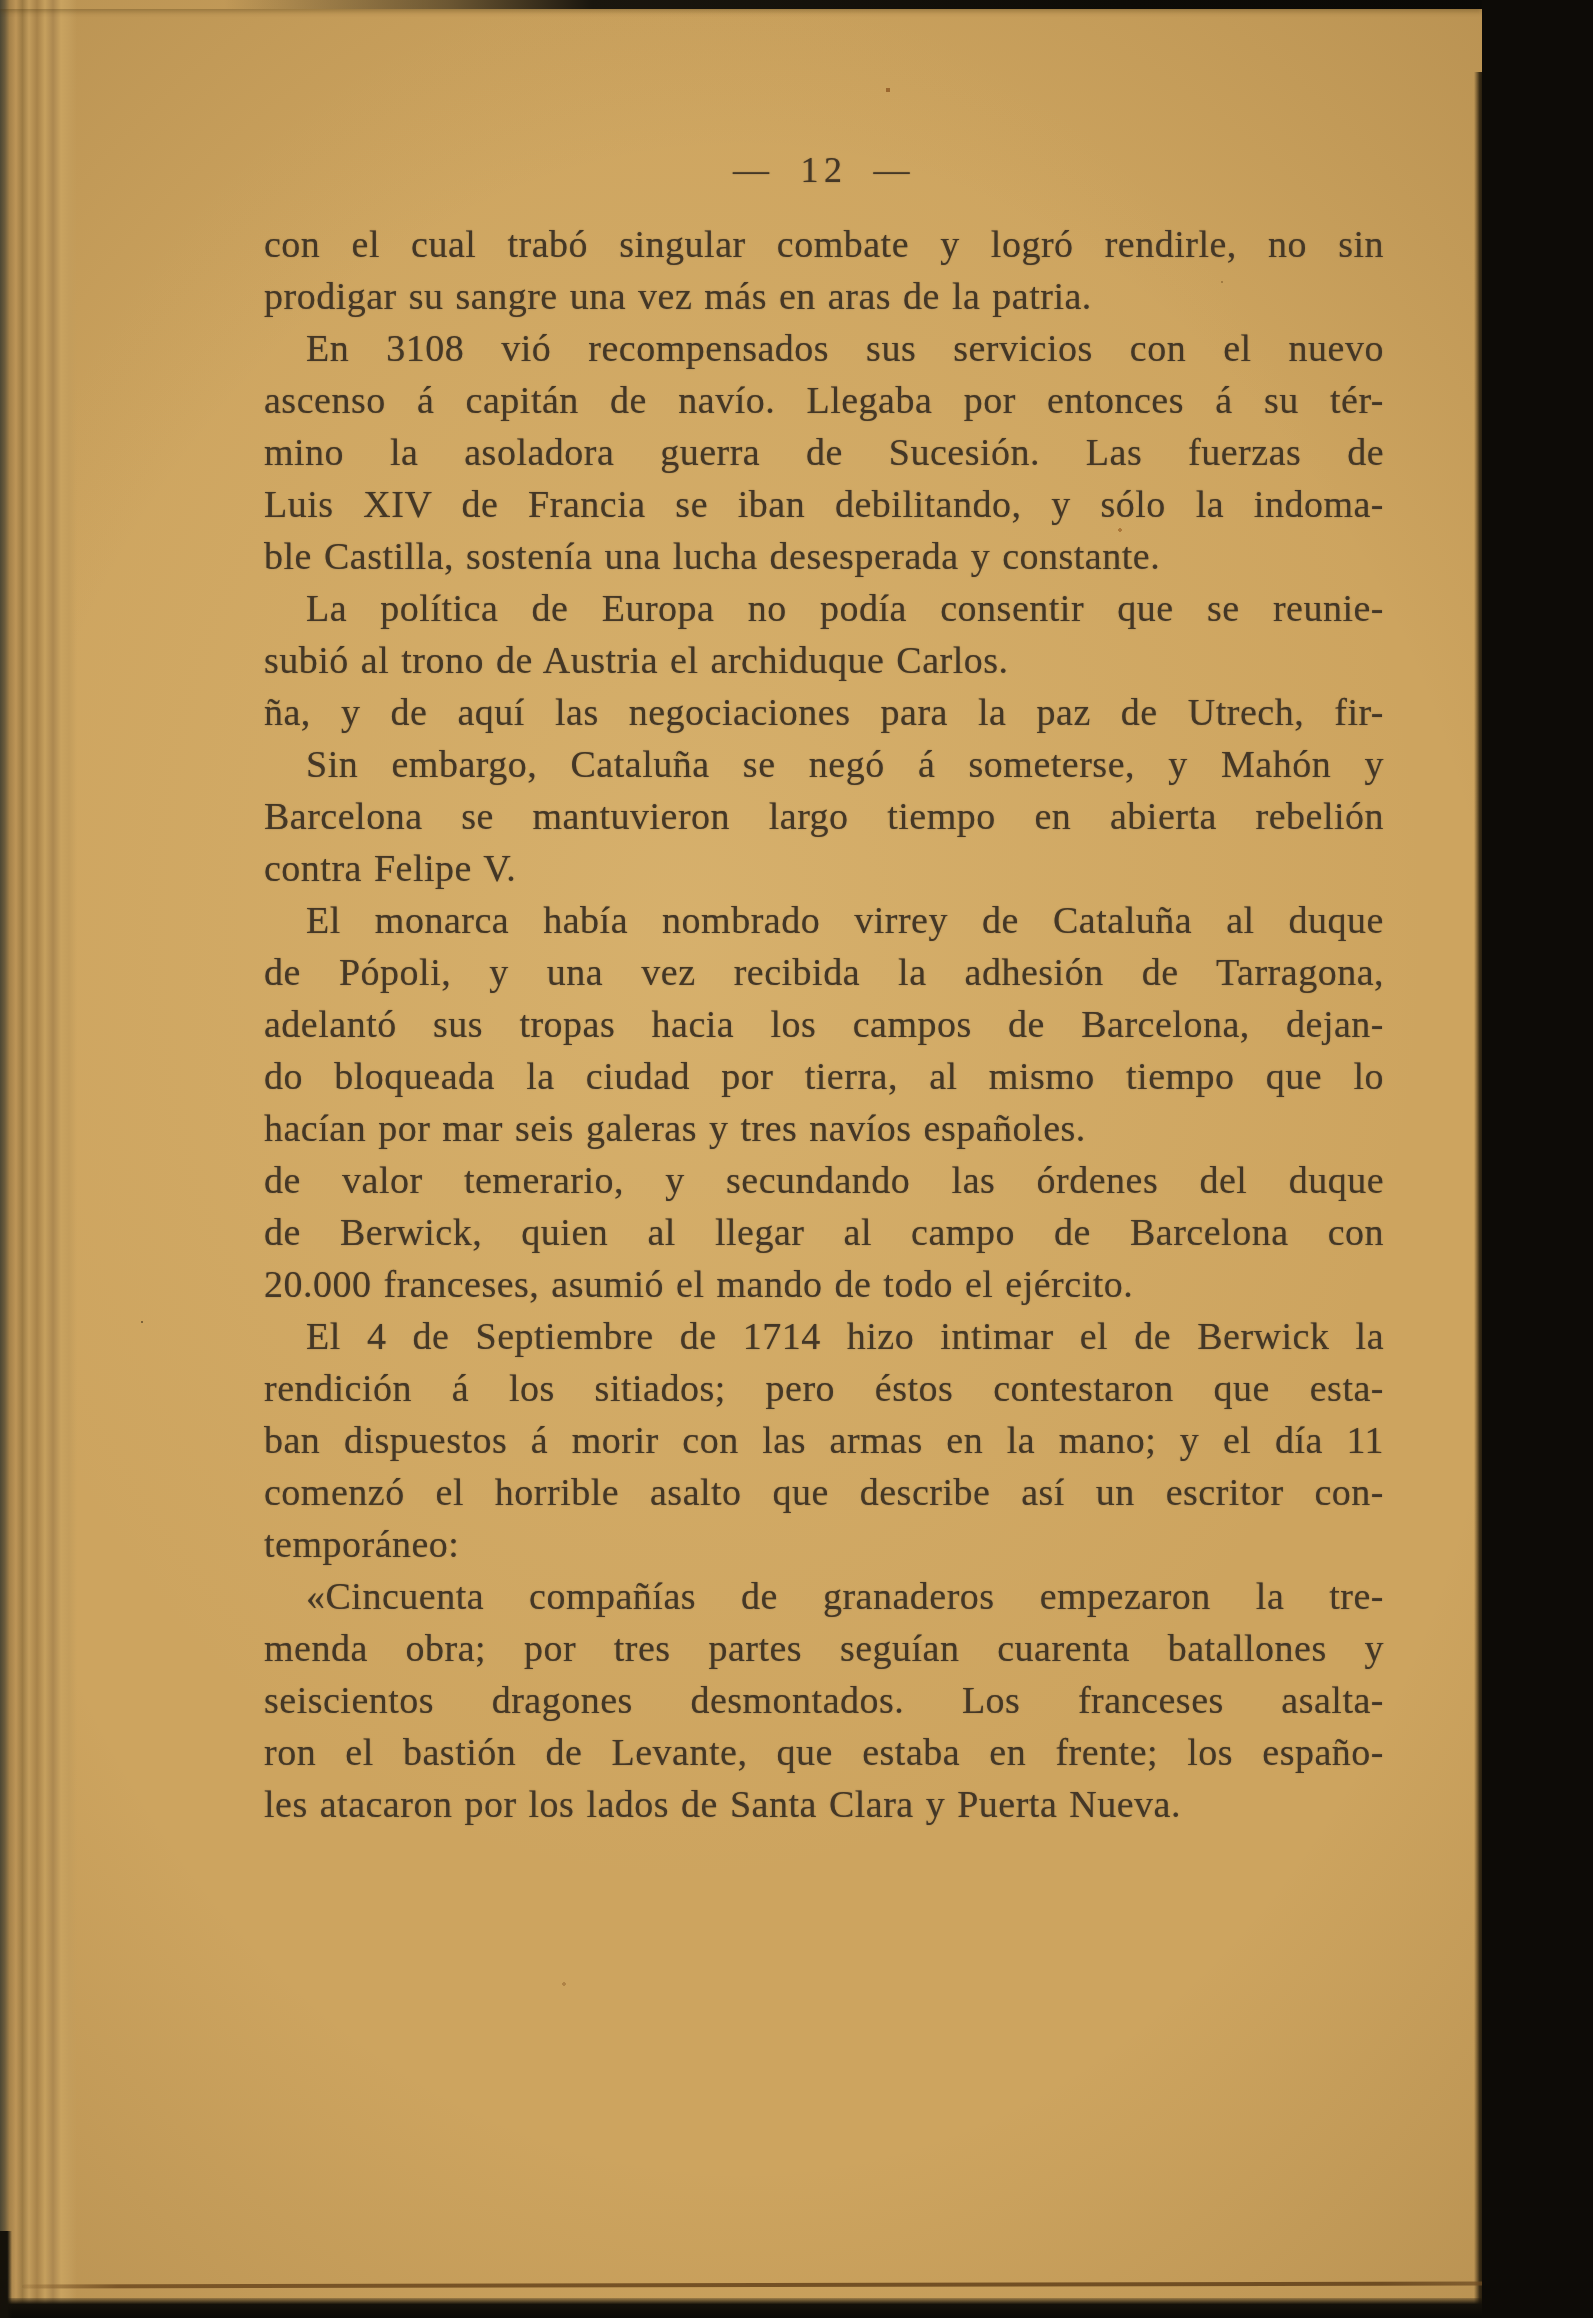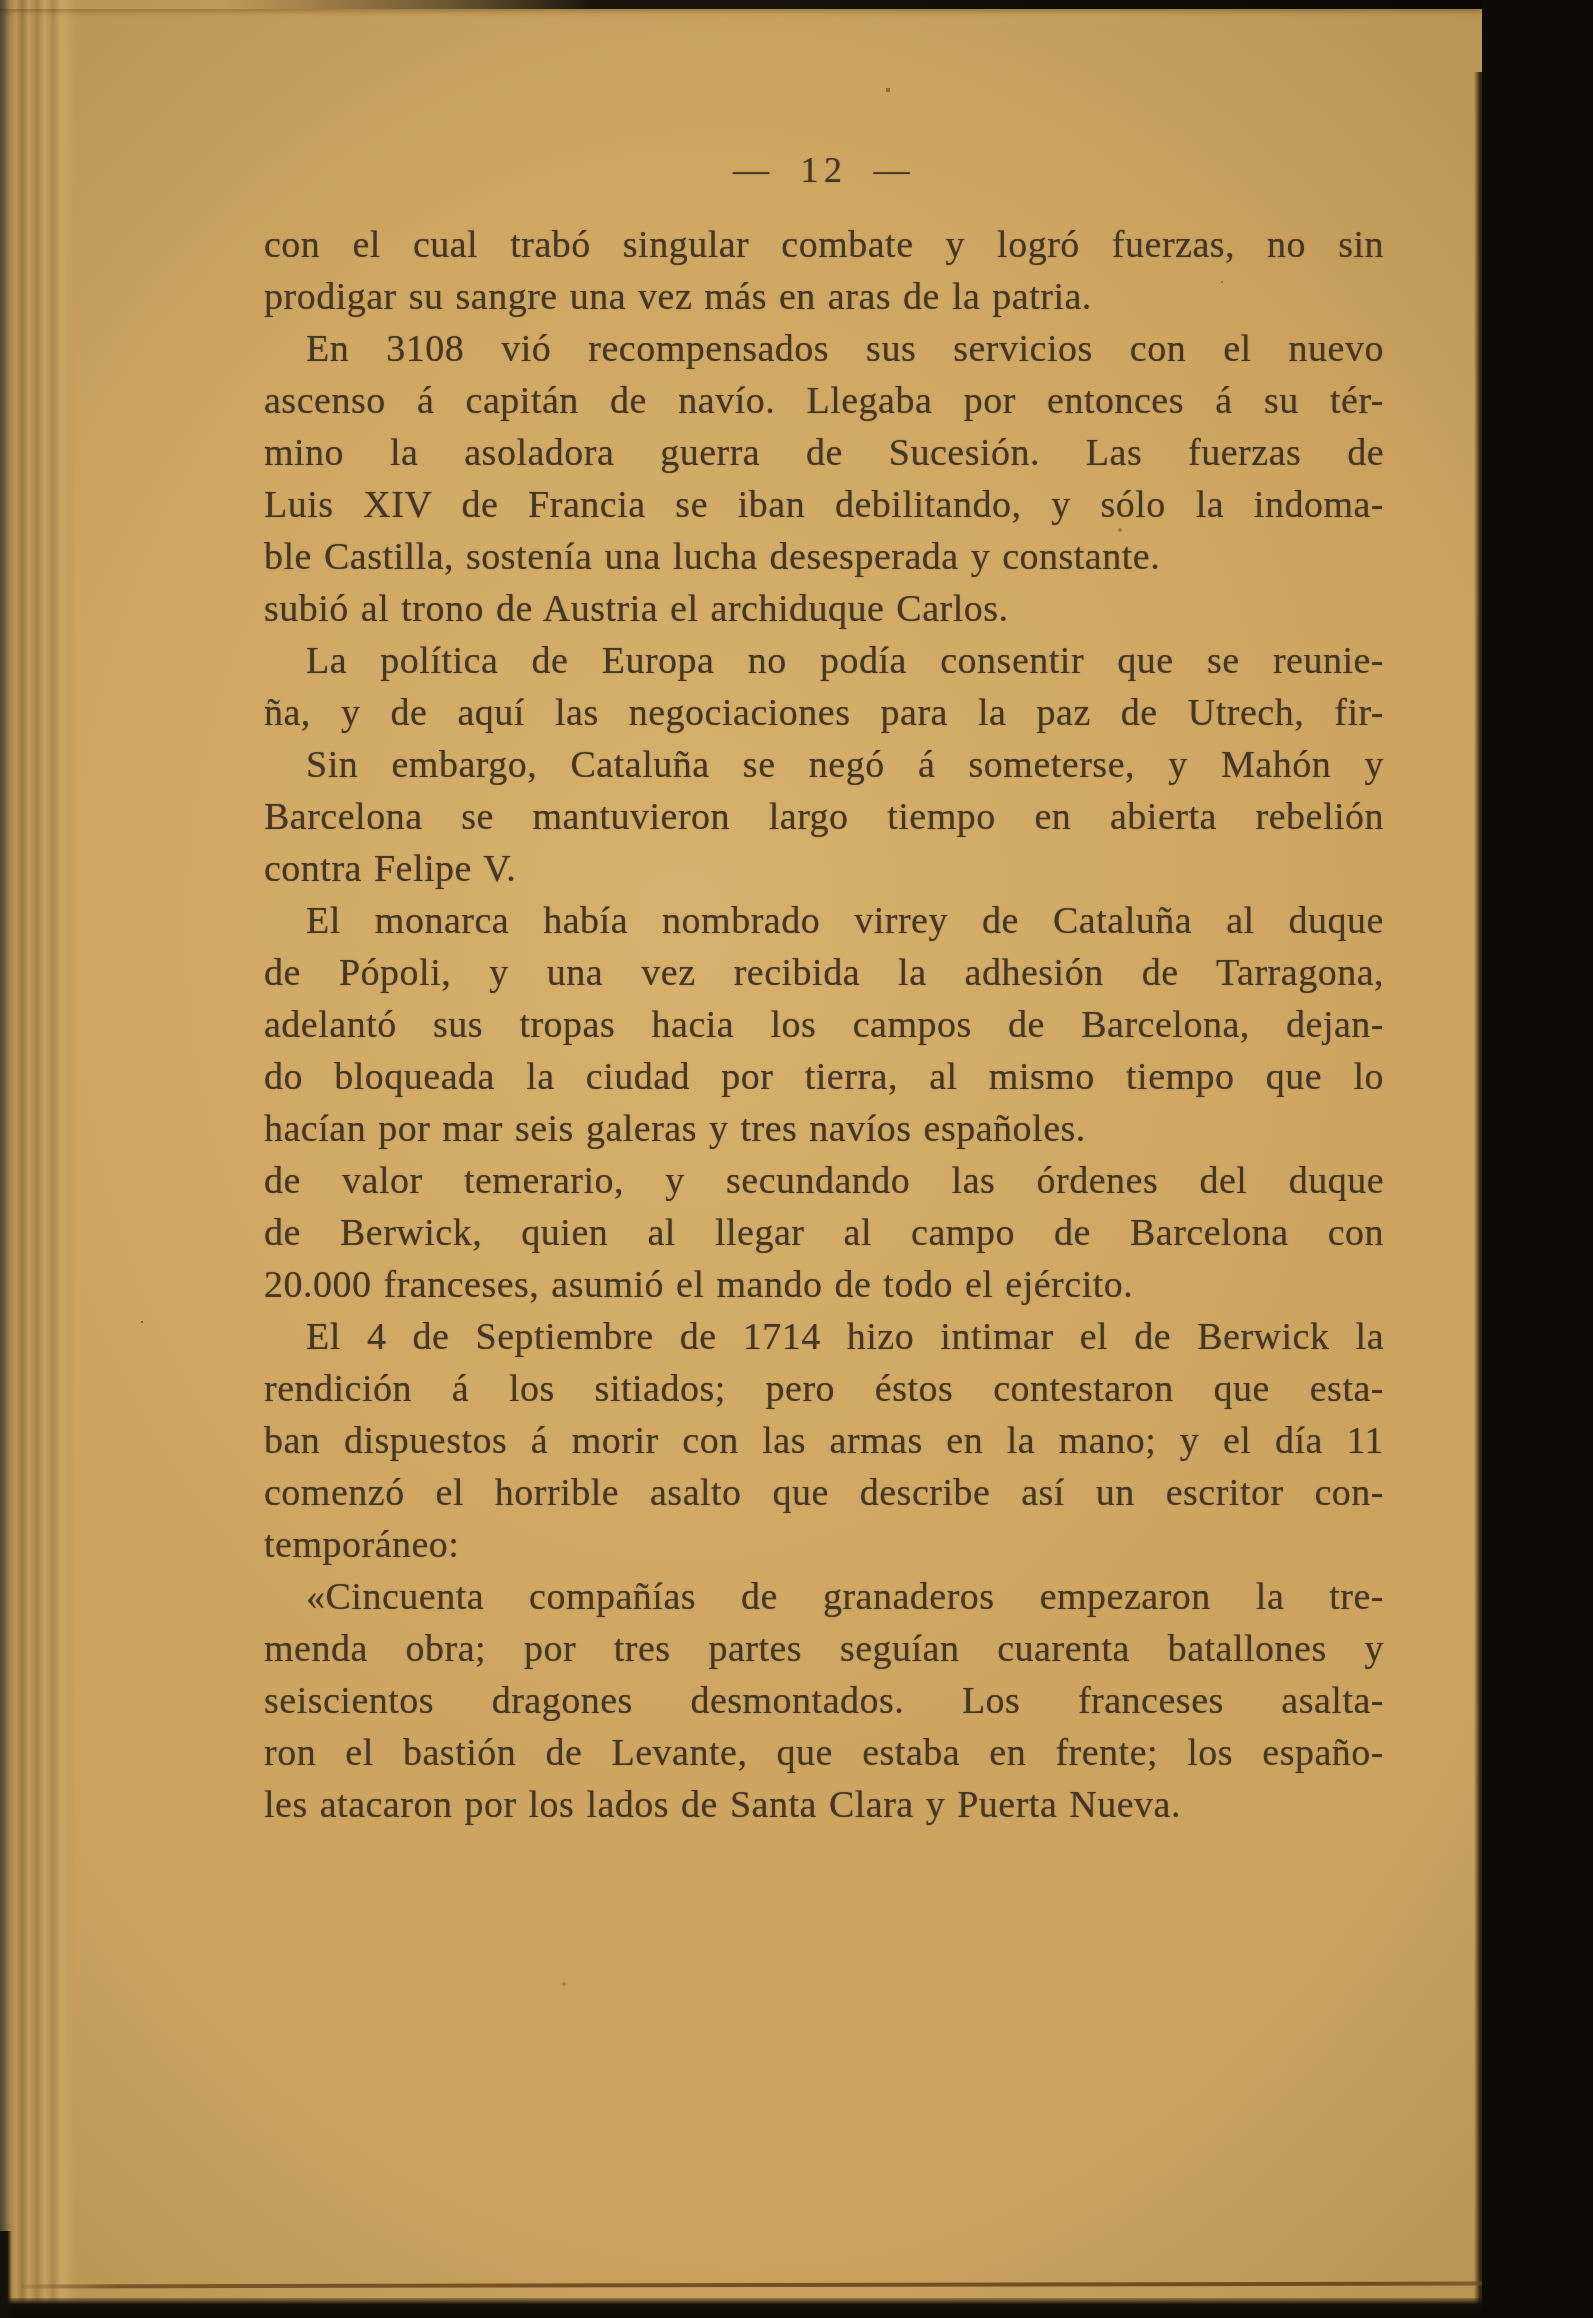--- a/index.html
+++ b/index.html
@@ -137,29 +137,29 @@
 <div id="scan">
   <div id="page-surface"></div>
   <div id="book-edge-left"></div>
   <div id="scan-shadow-top"></div>
   <div id="scan-shadow-right"></div>
   <div id="edge-blob-right"></div>
 
   <div id="page-number">— 12 —</div>
 
   <div id="page-text">
-      <div class="line">con el cual trabó singular combate y logró fuerzas, no sin</div>
+      <div class="line">con el cual trabó singular combate y logró rendirle, no sin</div>
       <div class="line last">prodigar su sangre una vez más en aras de la patria.</div>
       <div class="line indent">En 3108 vió recompensados sus servicios con el nuevo</div>
       <div class="line">ascenso á capitán de navío. Llegaba por entonces á su tér-</div>
       <div class="line">mino la asoladora guerra de Sucesión. Las fuerzas de</div>
       <div class="line">Luis XIV de Francia se iban debilitando, y sólo la indoma-</div>
       <div class="line last">ble Castilla, sostenía una lucha desesperada y constante.</div>
+      <div class="line indent">La política de Europa no podía consentir que se reunie-</div>
       <div class="line last">subió al trono de Austria el archiduque Carlos.</div>
-      <div class="line indent">La política de Europa no podía consentir que se reunie-</div>
       <div class="line">ña, y de aquí las negociaciones para la paz de Utrech, fir-</div>
       <div class="line indent">Sin embargo, Cataluña se negó á someterse, y Mahón y</div>
       <div class="line">Barcelona se mantuvieron largo tiempo en abierta rebelión</div>
       <div class="line last">contra Felipe V.</div>
       <div class="line indent">El monarca había nombrado virrey de Cataluña al duque</div>
       <div class="line">de Pópoli, y una vez recibida la adhesión de Tarragona,</div>
       <div class="line">adelantó sus tropas hacia los campos de Barcelona, dejan-</div>
       <div class="line">do bloqueada la ciudad por tierra, al mismo tiempo que lo</div>
       <div class="line last">hacían por mar seis galeras y tres navíos españoles.</div>
       <div class="line">de valor temerario, y secundando las órdenes del duque</div>

